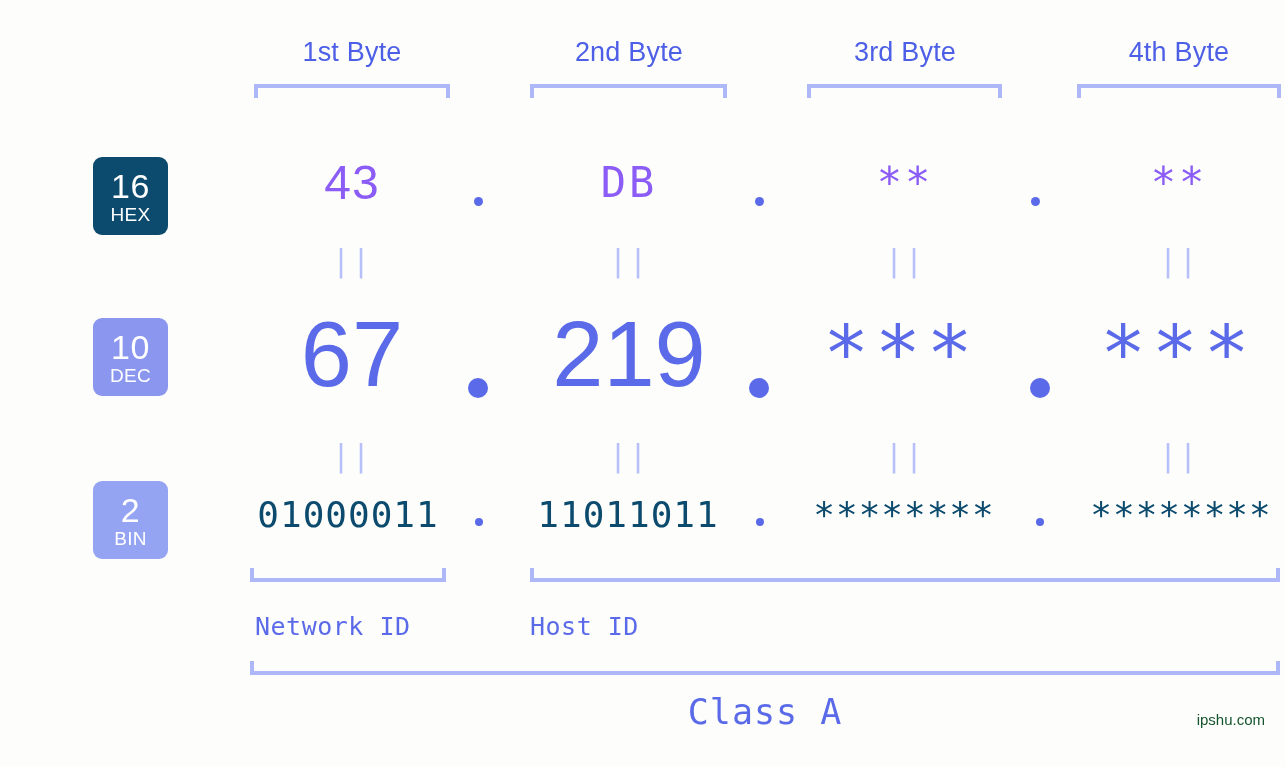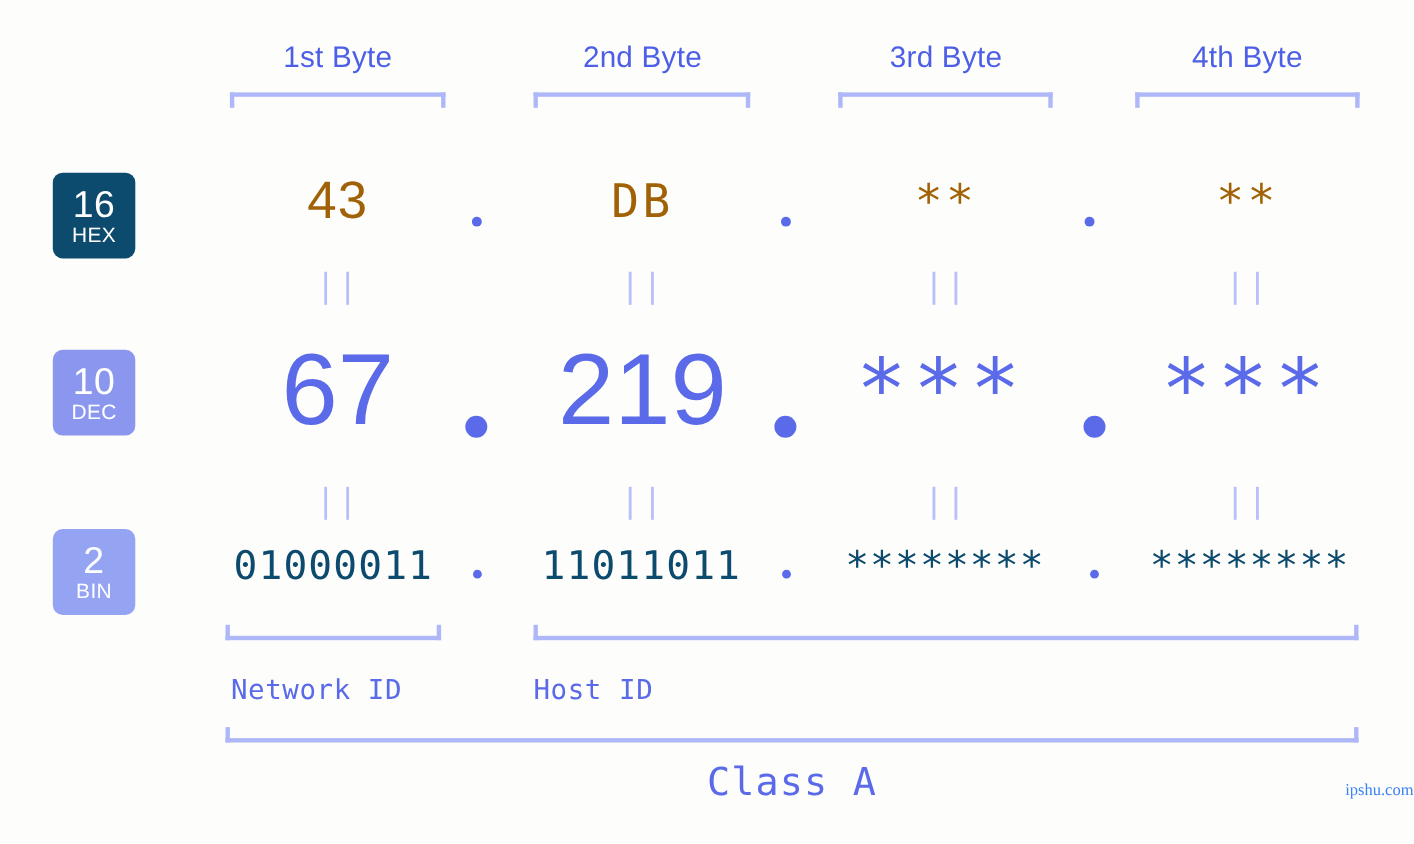--- a/index.html
+++ b/index.html
@@ -12,20 +12,21 @@
     height: 767px;
     position: relative;
     overflow: hidden;
     font-family: "Liberation Sans", sans-serif;
     -webkit-font-smoothing: antialiased;
   }
 
   .stage {
     position: absolute;
     inset: 0;
+    margin-left: 45px;
   }
 
   
   .byte-label {
     position: absolute;
     top: 31px;
     height: 42px;
     line-height: 42px;
     text-align: center;
     font-size: 27px;
@@ -87,21 +88,21 @@
     position: absolute;
     text-align: center;
     white-space: nowrap;
     line-height: 1;
   }
 
   
   .hex-row .cell {
     top: 155px;
     font-size: 48px;
-    color: #a16207;
+    color: #8b5cf6;
     height: 56px;
     line-height: 56px;
     letter-spacing: 1px;
   }
   .hex-row .cell.mono {
     font-family: "DejaVu Sans Mono", "Liberation Mono", monospace;
     font-size: 42px;
     letter-spacing: 3px;
   }
 
@@ -174,25 +175,25 @@
     text-align: center;
     font-size: 35px;
     color: #5a6ae8;
     font-family: "DejaVu Sans Mono", "Liberation Mono", monospace;
     white-space: nowrap;
     letter-spacing: 1px;
   }
 
   .watermark {
     position: absolute;
-    right: 0;
+    right: 20px;
     top: 711px;
     font-size: 15px;
-    color: #3b82f6;
-    font-family: Liberation Serif, serif;
+    color: #14532d;
+    font-family: Liberation Sans, sans-serif;
     letter-spacing: 0px;
     white-space: nowrap;
   }
 </style>
 </head>
 <body style="background: rgb(253, 254, 251);">
 
 <div class="stage">
 
   <div class="byte-label" style="left:210px;width:194px;">1st Byte</div>

